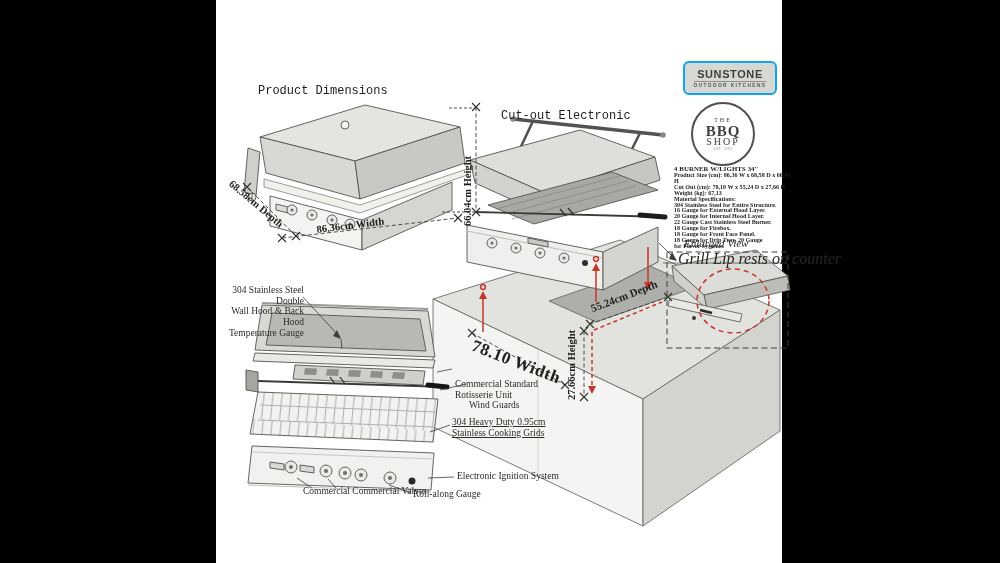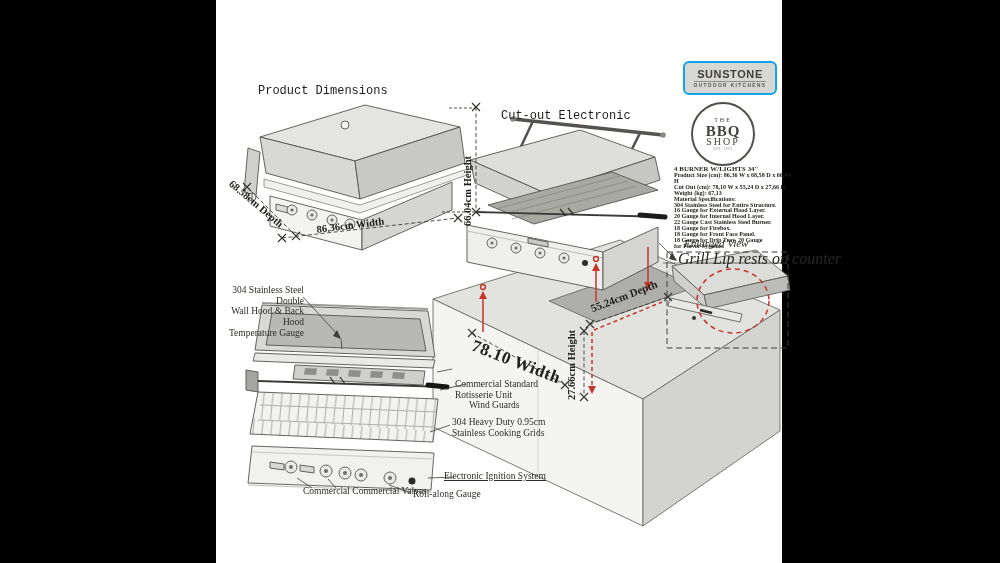--- a/index.html
+++ b/index.html
@@ -229,23 +229,23 @@
     <div class="l">18 Gauge for Drip Tray, 20 Gauge</div>
     <div class="l">for Flavor Systems.</div>
   </div>
 
   <div class="lbl callout" style="left:224px;top:276px;width:80px;text-align:right;margin-top:9px;">304 Stainless Steel Double
 Wall Hood &amp; Back Hood
 Temperature Gauge</div>
   <div class="lbl callout" style="left:455px;top:379px;">Commercial Standard
 Rotisserie Unit</div>
   <div class="lbl callout" style="left:469px;top:400px;">Wind Guards</div>
-  <div class="lbl callout" style="left:452px;top:417px;">304 Heavy Duty  0.95cm
+  <div class="lbl callout" style="left:452px;top:417px;text-decoration:underline;">304 Heavy Duty  0.95cm
 Stainless Cooking Grids</div>
-  <div class="lbl callout" style="left:444px;top:471px;text-decoration:underline;">Electronic Ignition System</div>
+  <div class="lbl callout" style="left:457px;top:471px;">Electronic Ignition System</div>
   <div class="lbl callout" style="left:303px;top:486px;">Commercial Commercial Valves</div>
   <div class="lbl callout" style="left:413px;top:489px;">Roll-along Gauge</div>
 
   <div id="sunstone">
     <div class="s1">SUNSTONE</div>
     <div class="s2">OUTDOOR KITCHENS</div>
   </div>
   <div id="bbq">
     <div class="b1">THE</div>
     <div class="b2">BBQ</div>

